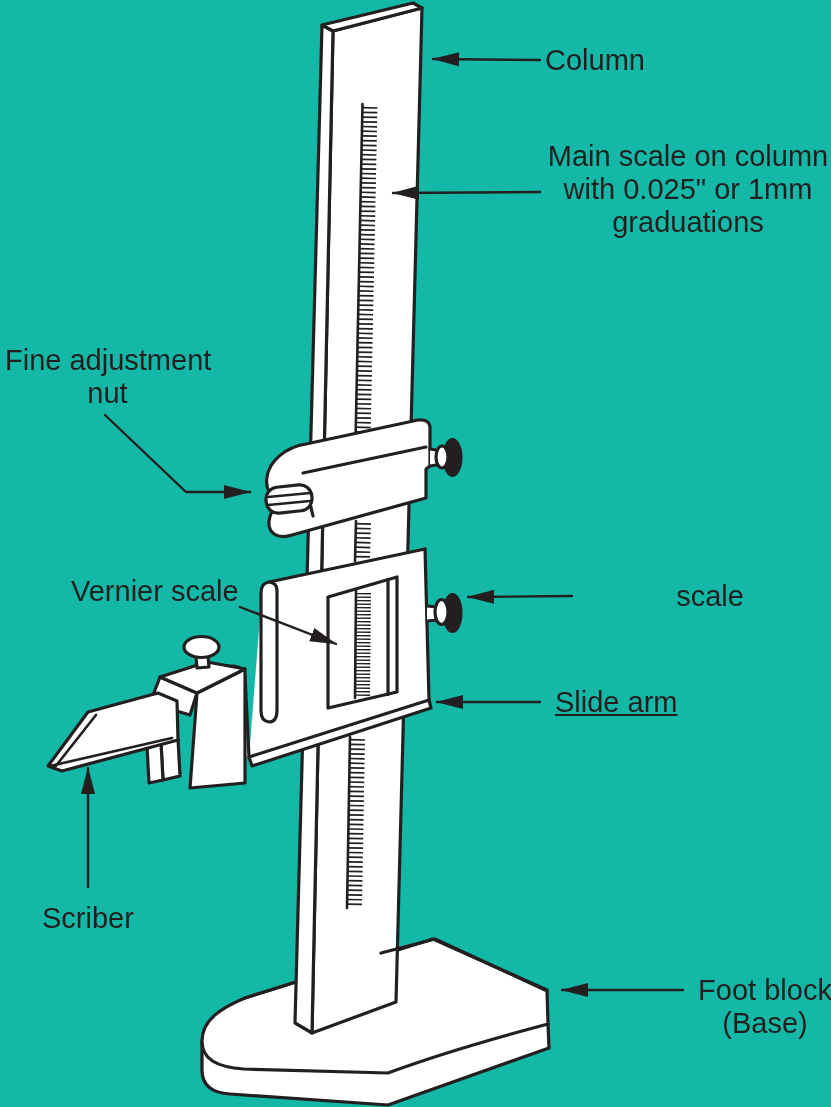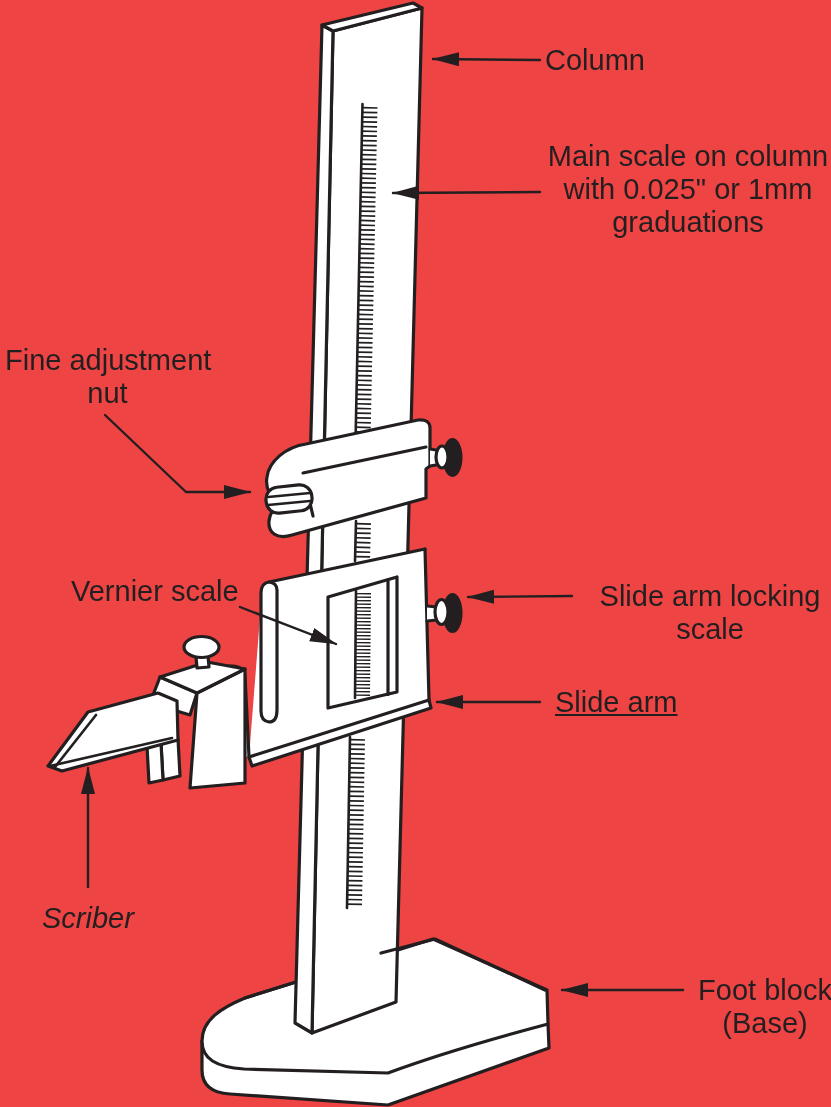--- a/index.html
+++ b/index.html
@@ -1,17 +1,17 @@
 <!DOCTYPE html>
 <html><head>
 <meta charset="utf-8">
 <style>
   html,body{margin:0;padding:0;background:#fff;}
   .stage{
-    position:relative;width:831px;height:1107px;background:#ef4444;
+    position:relative;width:831px;height:1107px;background:#14b8a6;
     font-family:"Liberation Sans",sans-serif;color:#231f20;overflow:hidden;
   }
   .stage svg{position:absolute;left:0;top:0;}
   .lbl{
     position:absolute;font-size:29px;line-height:33px;color:#231f20;
     white-space:nowrap;
   }
   .lbl.center{text-align:center;white-space:normal;}
   .lbl div{white-space:nowrap;}
 </style>
@@ -115,26 +115,25 @@
   </div>
 
   <div class="lbl center" style="left:5px;top:344px;width:205px;">
     <div>Fine adjustment</div>
     <div>nut</div>
   </div>
 
   <div class="lbl" style="left:71px;top:575px;">Vernier scale</div>
 
   <div class="lbl center" style="left:592px;top:580px;width:236px;">
-    <div>Slide arm locking</div>
     <div>scale</div>
   </div>
 
   <div class="lbl" style="left:555px;top:686px;text-decoration:underline;">Slide arm</div>
 
-  <div class="lbl" style="left:42px;top:902px;font-style:italic;">Scriber</div>
+  <div class="lbl" style="left:42px;top:902px;">Scriber</div>
 
   <div class="lbl center" style="left:692px;top:974px;width:146px;">
     <div>Foot block</div>
     <div>(Base)</div>
   </div>
 
 </div>
 
 </body></html>

